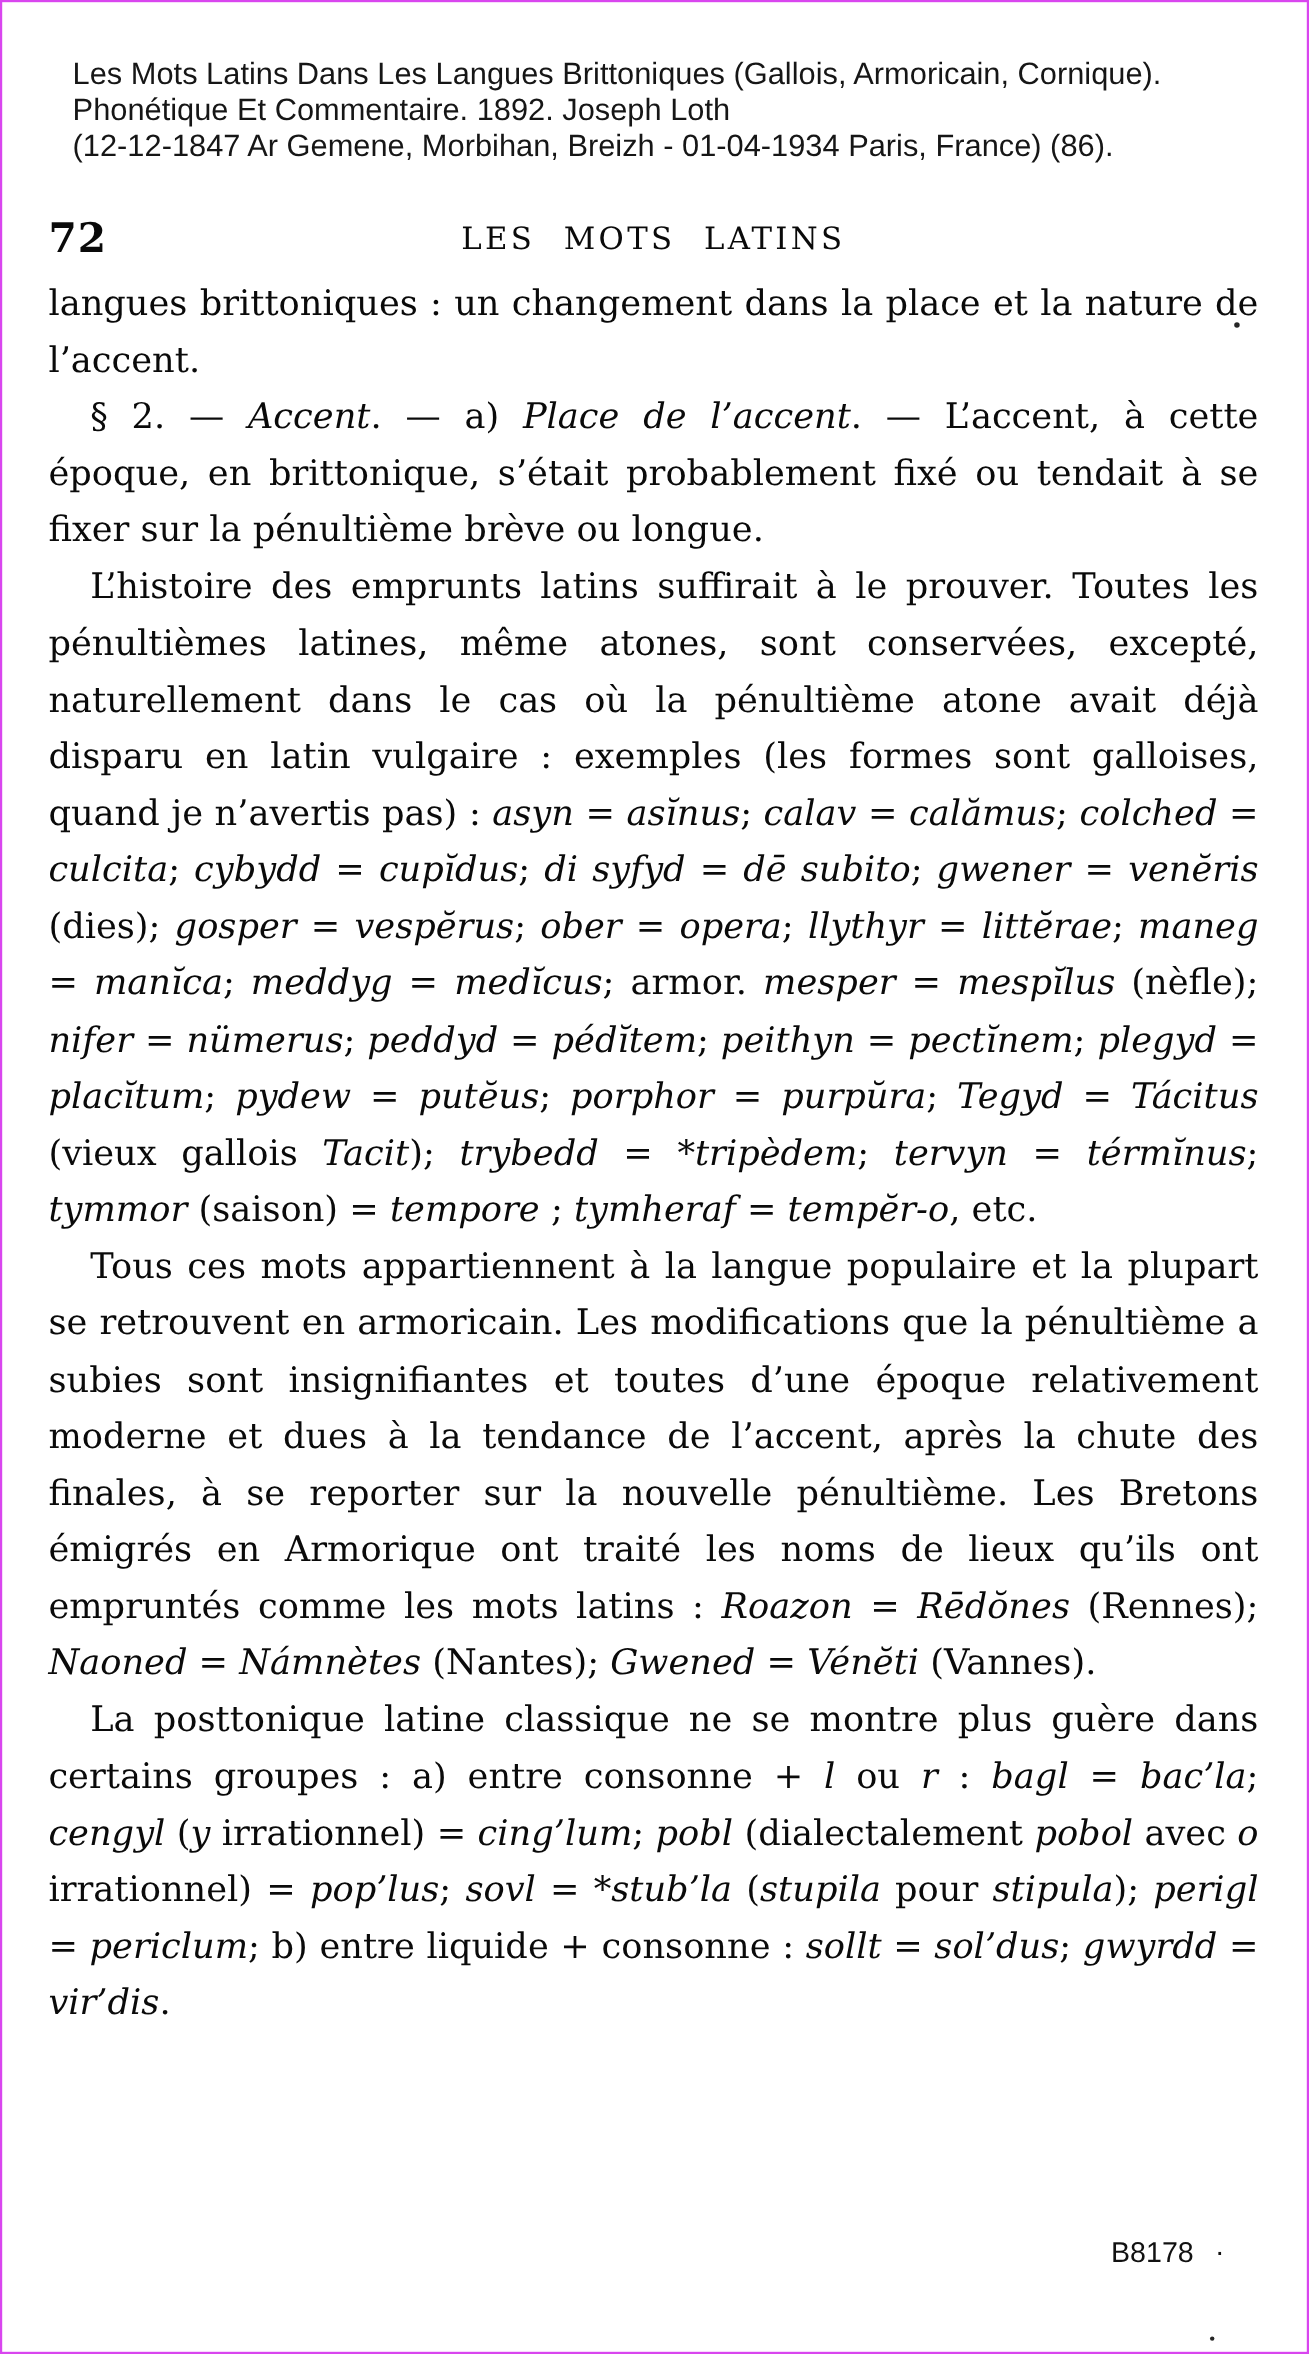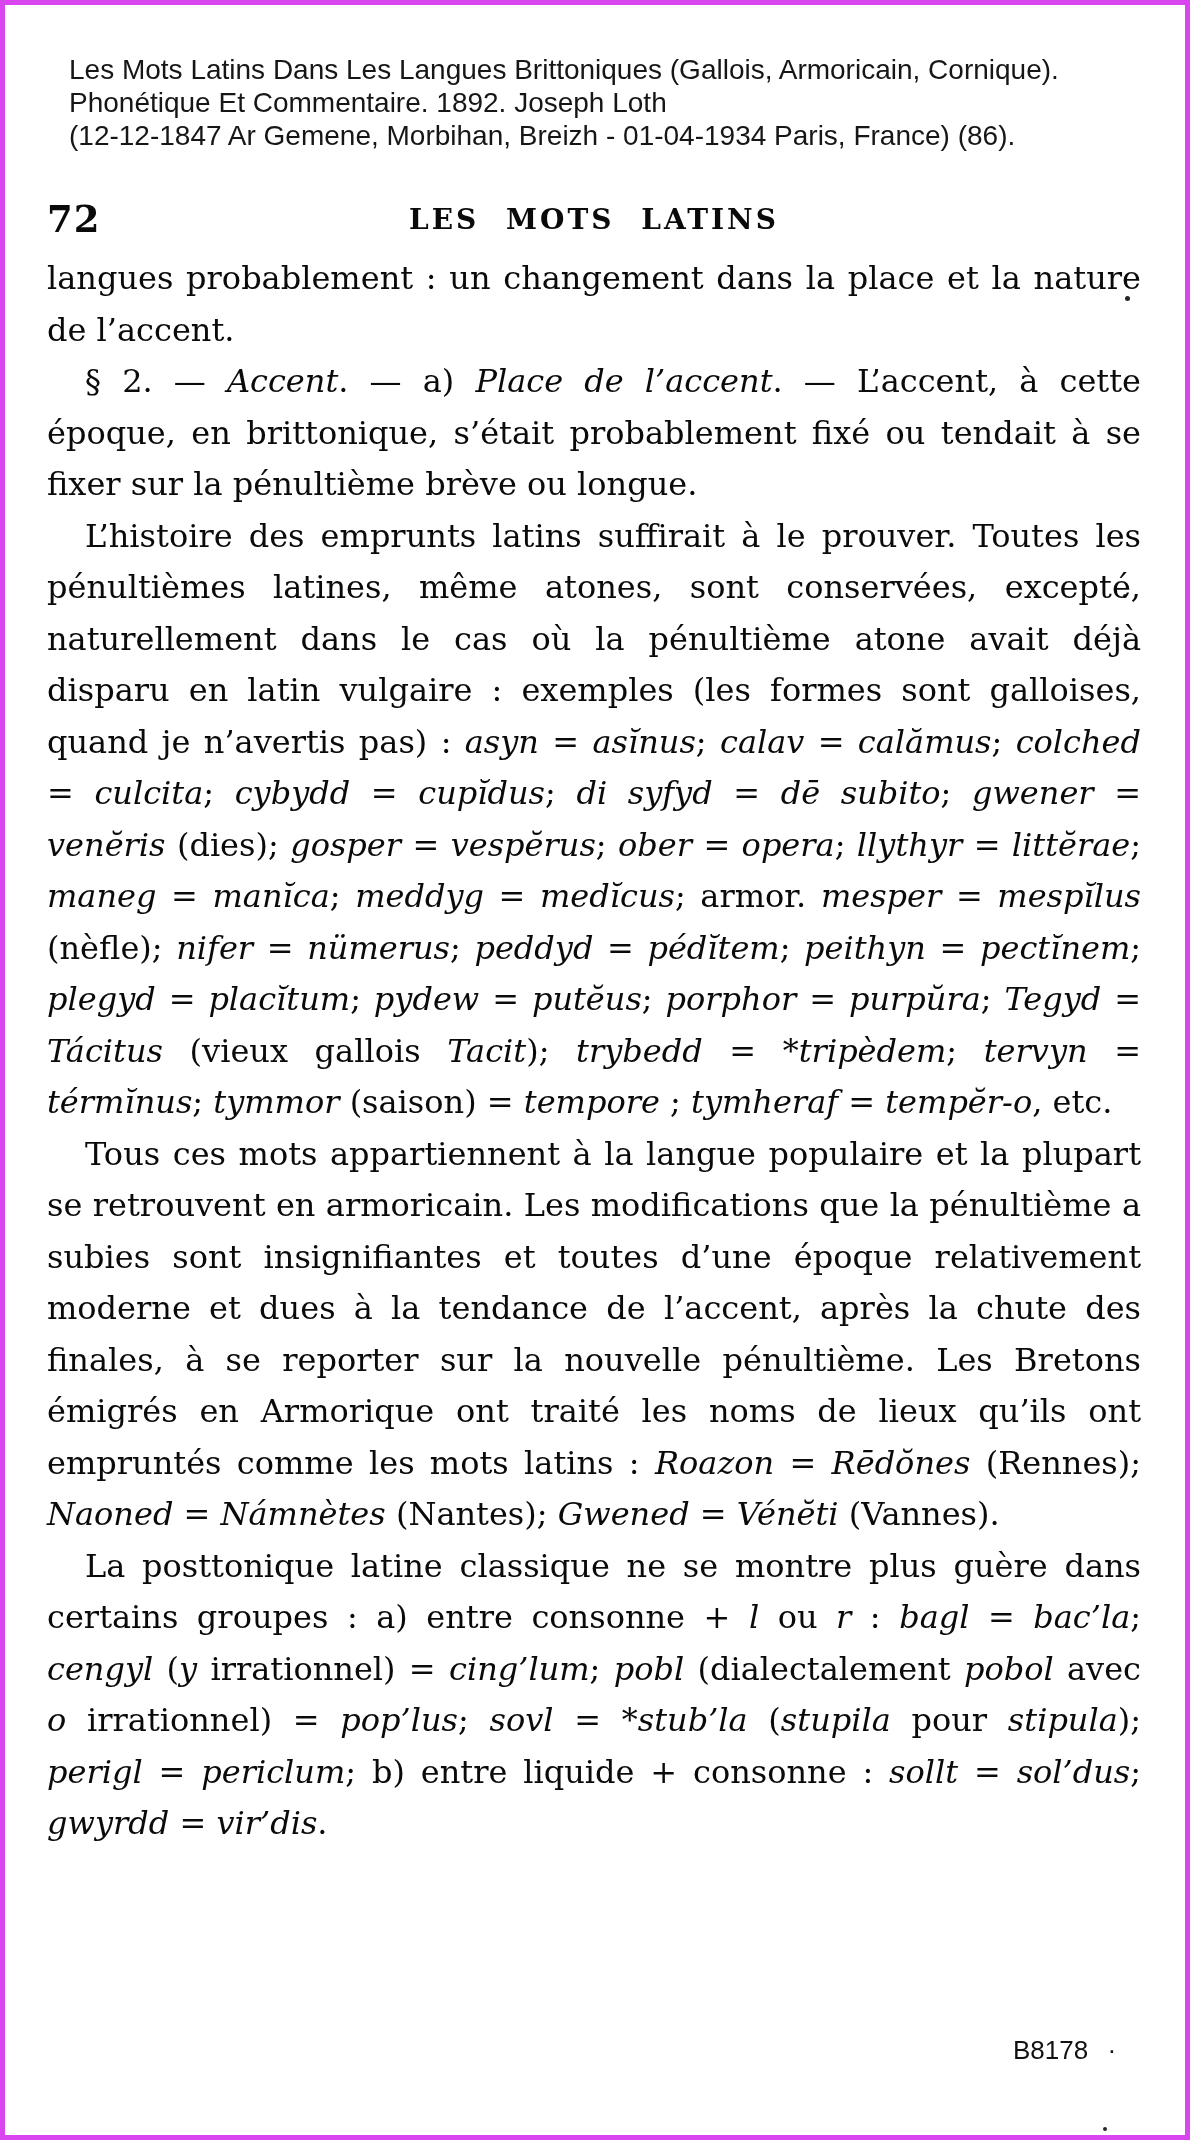--- a/index.html
+++ b/index.html
@@ -1,39 +1,39 @@
 <!DOCTYPE html>
 <html><head>
 <meta charset="utf-8">
 <style>
   html,body{margin:0;padding:0;background:#e8e8e8;}
   .page{
     position:relative;
     width:1190px;height:2140px;
     box-sizing:border-box;
     background:#ffffff;
-    border:5px solid #d946ef;
+    border:2px solid #d946ef;
     overflow:hidden;
     font-family:"DejaVu Serif", serif;
     color:#0a0a0a;
   }
   .caption{
     position:absolute;left:64px;top:48px;right:40px;
     font-family:"Liberation Sans", sans-serif;
     font-size:28px;line-height:33px;color:#161616;
     letter-spacing:0px;
   }
   .runhead{position:absolute;left:42px;right:44px;top:192px;height:44px;}
   .pagenum{
     position:absolute;left:0;top:0;
     font-weight:bold;font-size:37px;letter-spacing:1px;
   }
   .runtitle{
     position:absolute;left:50%;top:6px;transform:translateX(-50%);
-    font-weight:bold;font-size:28px;
+    font-weight:normal;font-size:28px;
     letter-spacing:3px;word-spacing:14px;white-space:nowrap;
   }
   .bodytext{
     position:absolute;left:42px;right:44px;top:248px;
     font-size:32px;line-height:51.5px;
     text-align:justify;
   }
   .para{margin:0;padding:0;}
   .para.indent{text-indent:38px;}
   .it{font-style:italic;}
@@ -61,21 +61,21 @@
     <div>Phonétique Et Commentaire. 1892. Joseph Loth</div>
     <div>(12-12-1847 Ar Gemene, Morbihan, Breizh - 01-04-1934 Paris, France) (86).</div>
   </div>
 
   <div class="runhead">
     <span class="pagenum">72</span>
     <span class="runtitle">LES MOTS LATINS</span>
   </div>
 
   <div class="bodytext">
-      <p class="para">langues probablement : un changement dans la place et la nature de l’accent.</p>
+      <p class="para">langues brittoniques : un changement dans la place et la nature de l’accent.</p>
       <p class="para indent">§ 2. — <span class="it">Accent</span>. — a) <span class="it">Place de l’accent</span>. — L’accent, à cette époque, en brittonique, s’était probablement fixé ou tendait à se fixer sur la pénultième brève ou longue.</p>
       <p class="para indent">L’histoire des emprunts latins suffirait à le prouver. Toutes les pénultièmes latines, même atones, sont conservées, excepté, naturellement dans le cas où la pénultième atone avait déjà disparu en latin vulgaire : exemples (les formes sont galloises, quand je n’avertis pas) : <span class="it">asyn</span> = <span class="it">asĭnus</span>; <span class="it">calav</span> = <span class="it">calămus</span>; <span class="it">colched</span> = <span class="it">culcita</span>; <span class="it">cybydd</span> = <span class="it">cupĭdus</span>; <span class="it">di syfyd</span> = <span class="it">dē subito</span>; <span class="it">gwener</span> = <span class="it">venĕris</span> (dies); <span class="it">gosper</span> = <span class="it">vespĕrus</span>; <span class="it">ober</span> = <span class="it">opera</span>; <span class="it">llythyr</span> = <span class="it">littĕrae</span>; <span class="it">maneg</span> = <span class="it">manĭca</span>; <span class="it">meddyg</span> = <span class="it">medĭcus</span>; armor. <span class="it">mesper</span> = <span class="it">mespĭlus</span> (nèfle); <span class="it">nifer</span> = <span class="it">nümerus</span>; <span class="it">peddyd</span> = <span class="it">pédĭtem</span>; <span class="it">peithyn</span> = <span class="it">pectĭnem</span>; <span class="it">plegyd</span> = <span class="it">placĭtum</span>; <span class="it">pydew</span> = <span class="it">putĕus</span>; <span class="it">porphor</span> = <span class="it">purpŭra</span>; <span class="it">Tegyd</span> = <span class="it">Tácitus</span> (vieux gallois <span class="it">Tacit</span>); <span class="it">trybedd</span> = *<span class="it">tripèdem</span>; <span class="it">tervyn</span> = <span class="it">térmĭnus</span>; <span class="it">tymmor</span> (saison) = <span class="it">tempore</span> ; <span class="it">tymheraf</span> = <span class="it">tempĕr-o</span>, etc.</p>
       <p class="para indent">Tous ces mots appartiennent à la langue populaire et la plupart se retrouvent en armoricain. Les modifications que la pénultième a subies sont insignifiantes et toutes d’une époque relativement moderne et dues à la tendance de l’accent, après la chute des finales, à se reporter sur la nouvelle pénultième. Les Bretons émigrés en Armorique ont traité les noms de lieux qu’ils ont empruntés comme les mots latins : <span class="it">Roazon</span> = <span class="it">Rēdŏnes</span> (Rennes); <span class="it">Naoned</span> = <span class="it">Námnètes</span> (Nantes); <span class="it">Gwened</span> = <span class="it">Vénĕti</span> (Vannes).</p>
       <p class="para indent">La posttonique latine classique ne se montre plus guère dans certains groupes : a) entre consonne + <span class="it">l</span> ou <span class="it">r</span> : <span class="it">bagl</span> = <span class="it">bac’la</span>; <span class="it">cengyl</span> (<span class="it">y</span> irrationnel) = <span class="it">cing’lum</span>; <span class="it">pobl</span> (dialectalement <span class="it">pobol</span> avec <span class="it">o</span> irrationnel) = <span class="it">pop’lus</span>; <span class="it">sovl</span> = *<span class="it">stub’la</span> (<span class="it">stupila</span> pour <span class="it">stipula</span>); <span class="it">perigl</span> = <span class="it">periclum</span>; b) entre liquide + consonne : <span class="it">sollt</span> = <span class="it">sol’dus</span>; <span class="it">gwyrdd</span> = <span class="it">vir’dis</span>.</p>
     </div>
 
   <div class="footer"><span>B8178</span><span class="fdot">.</span></div>
 
   <span class="artifact a1"></span>
   <span class="artifact a2"></span>

